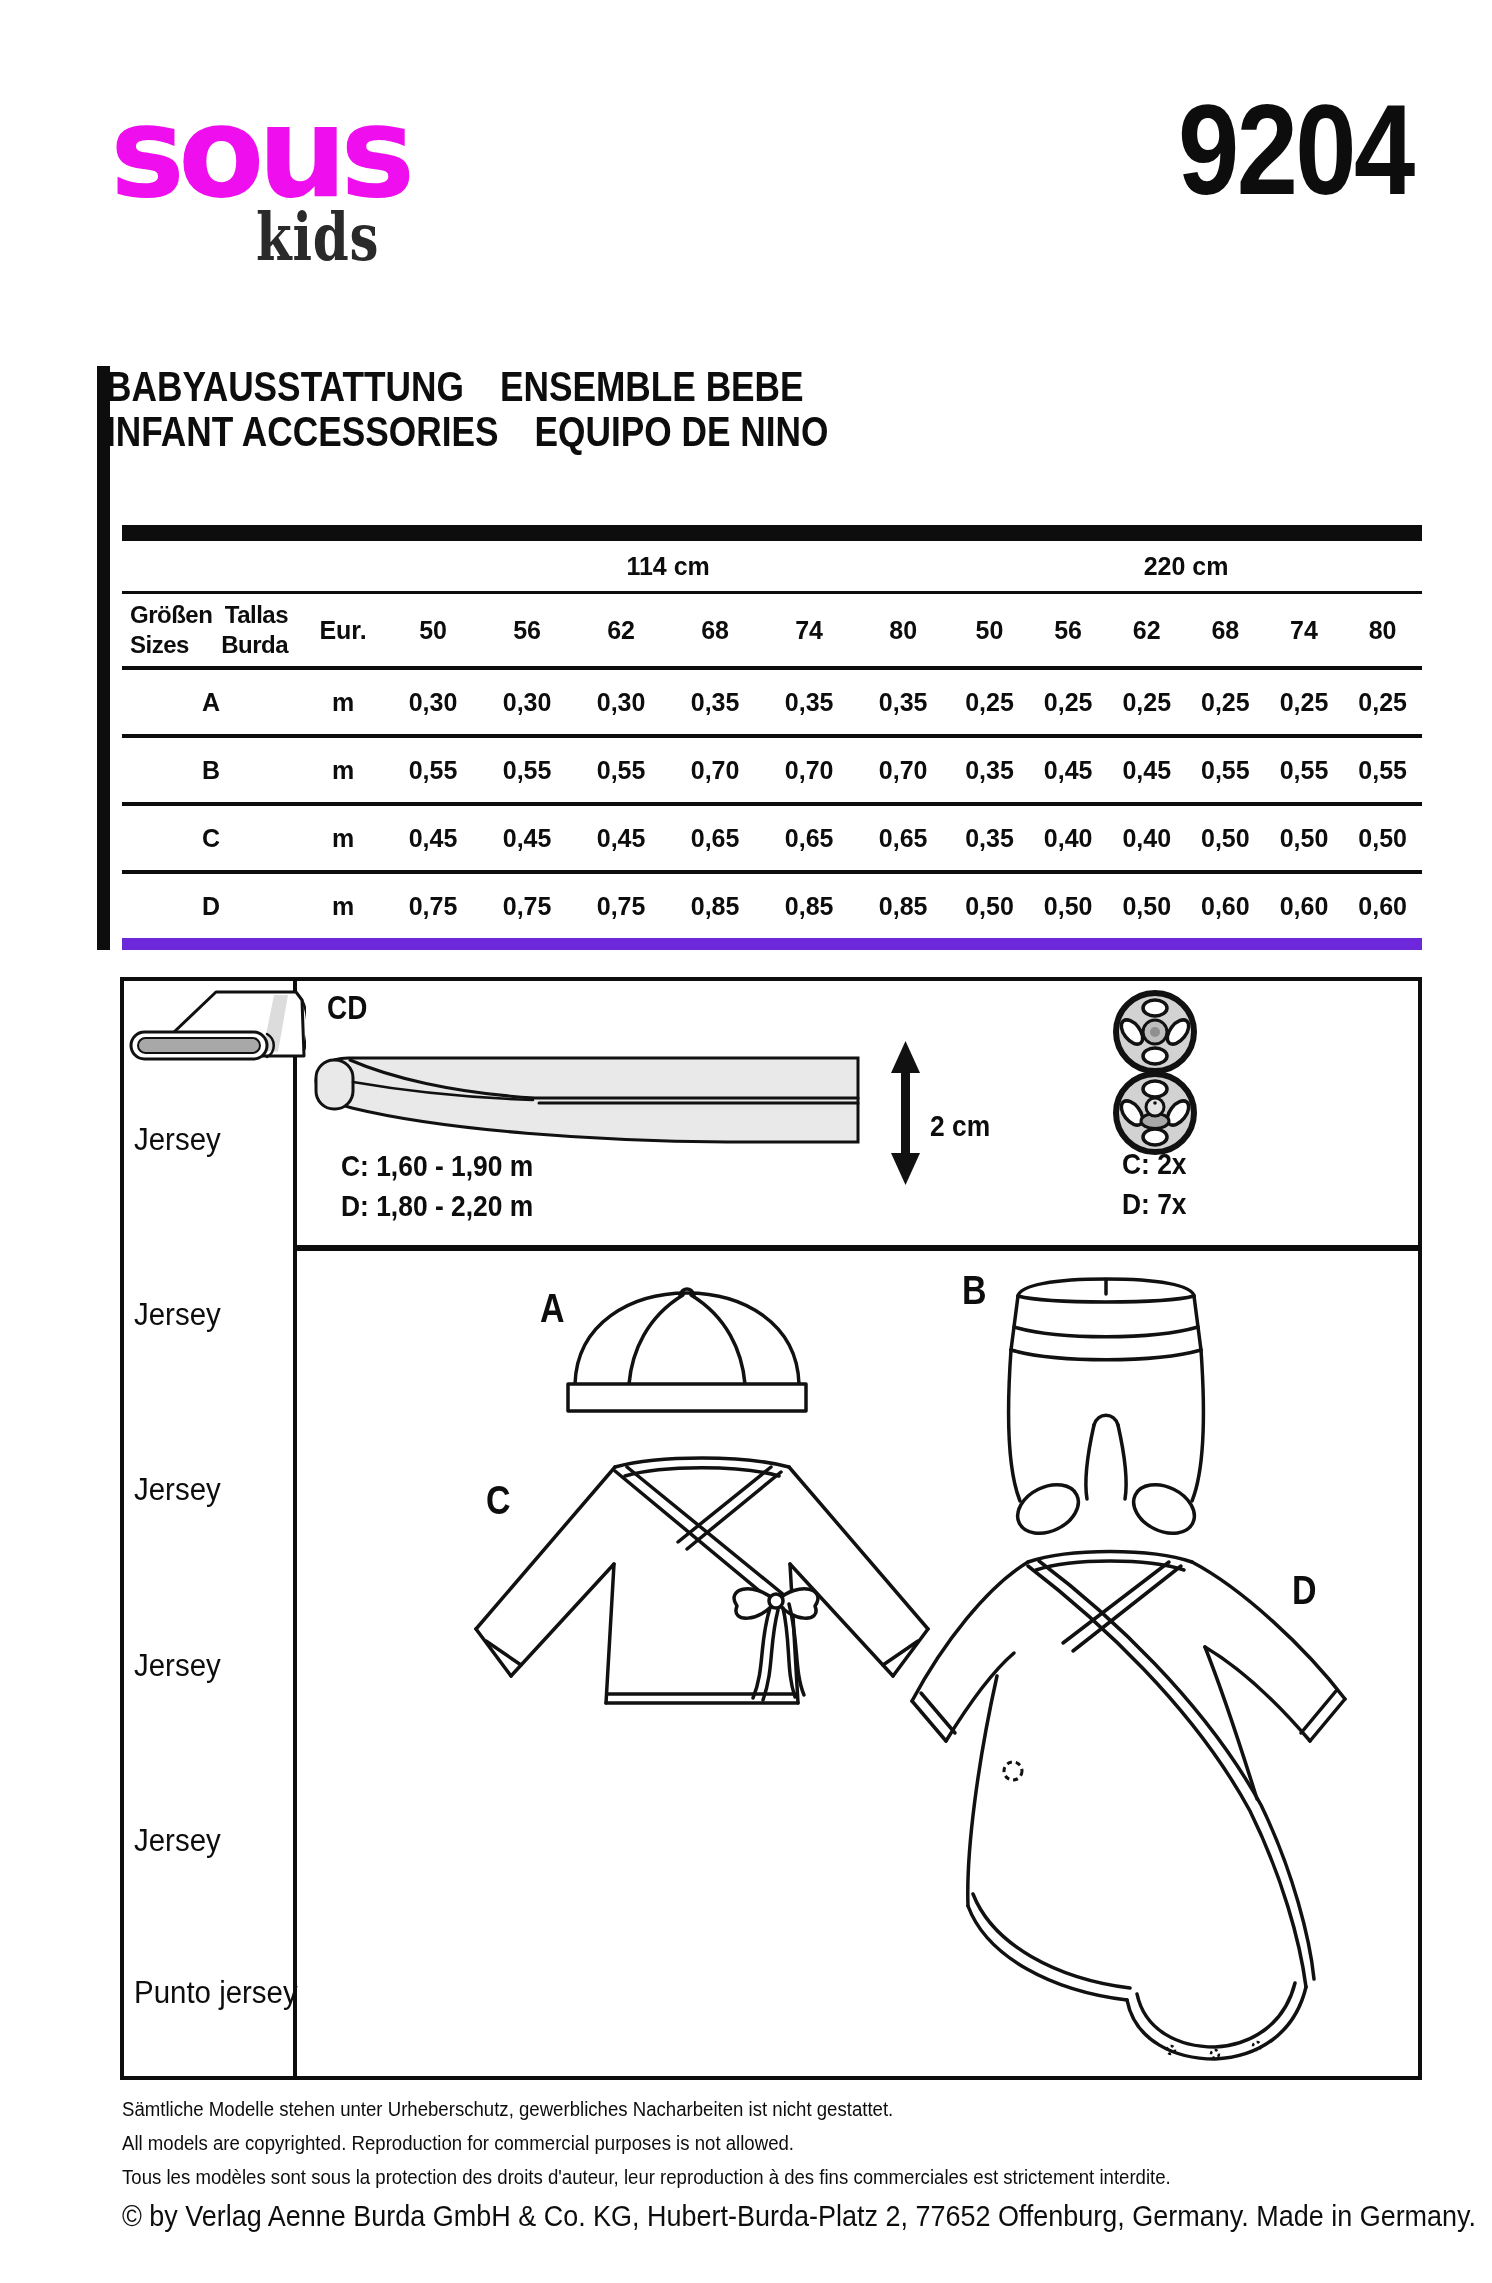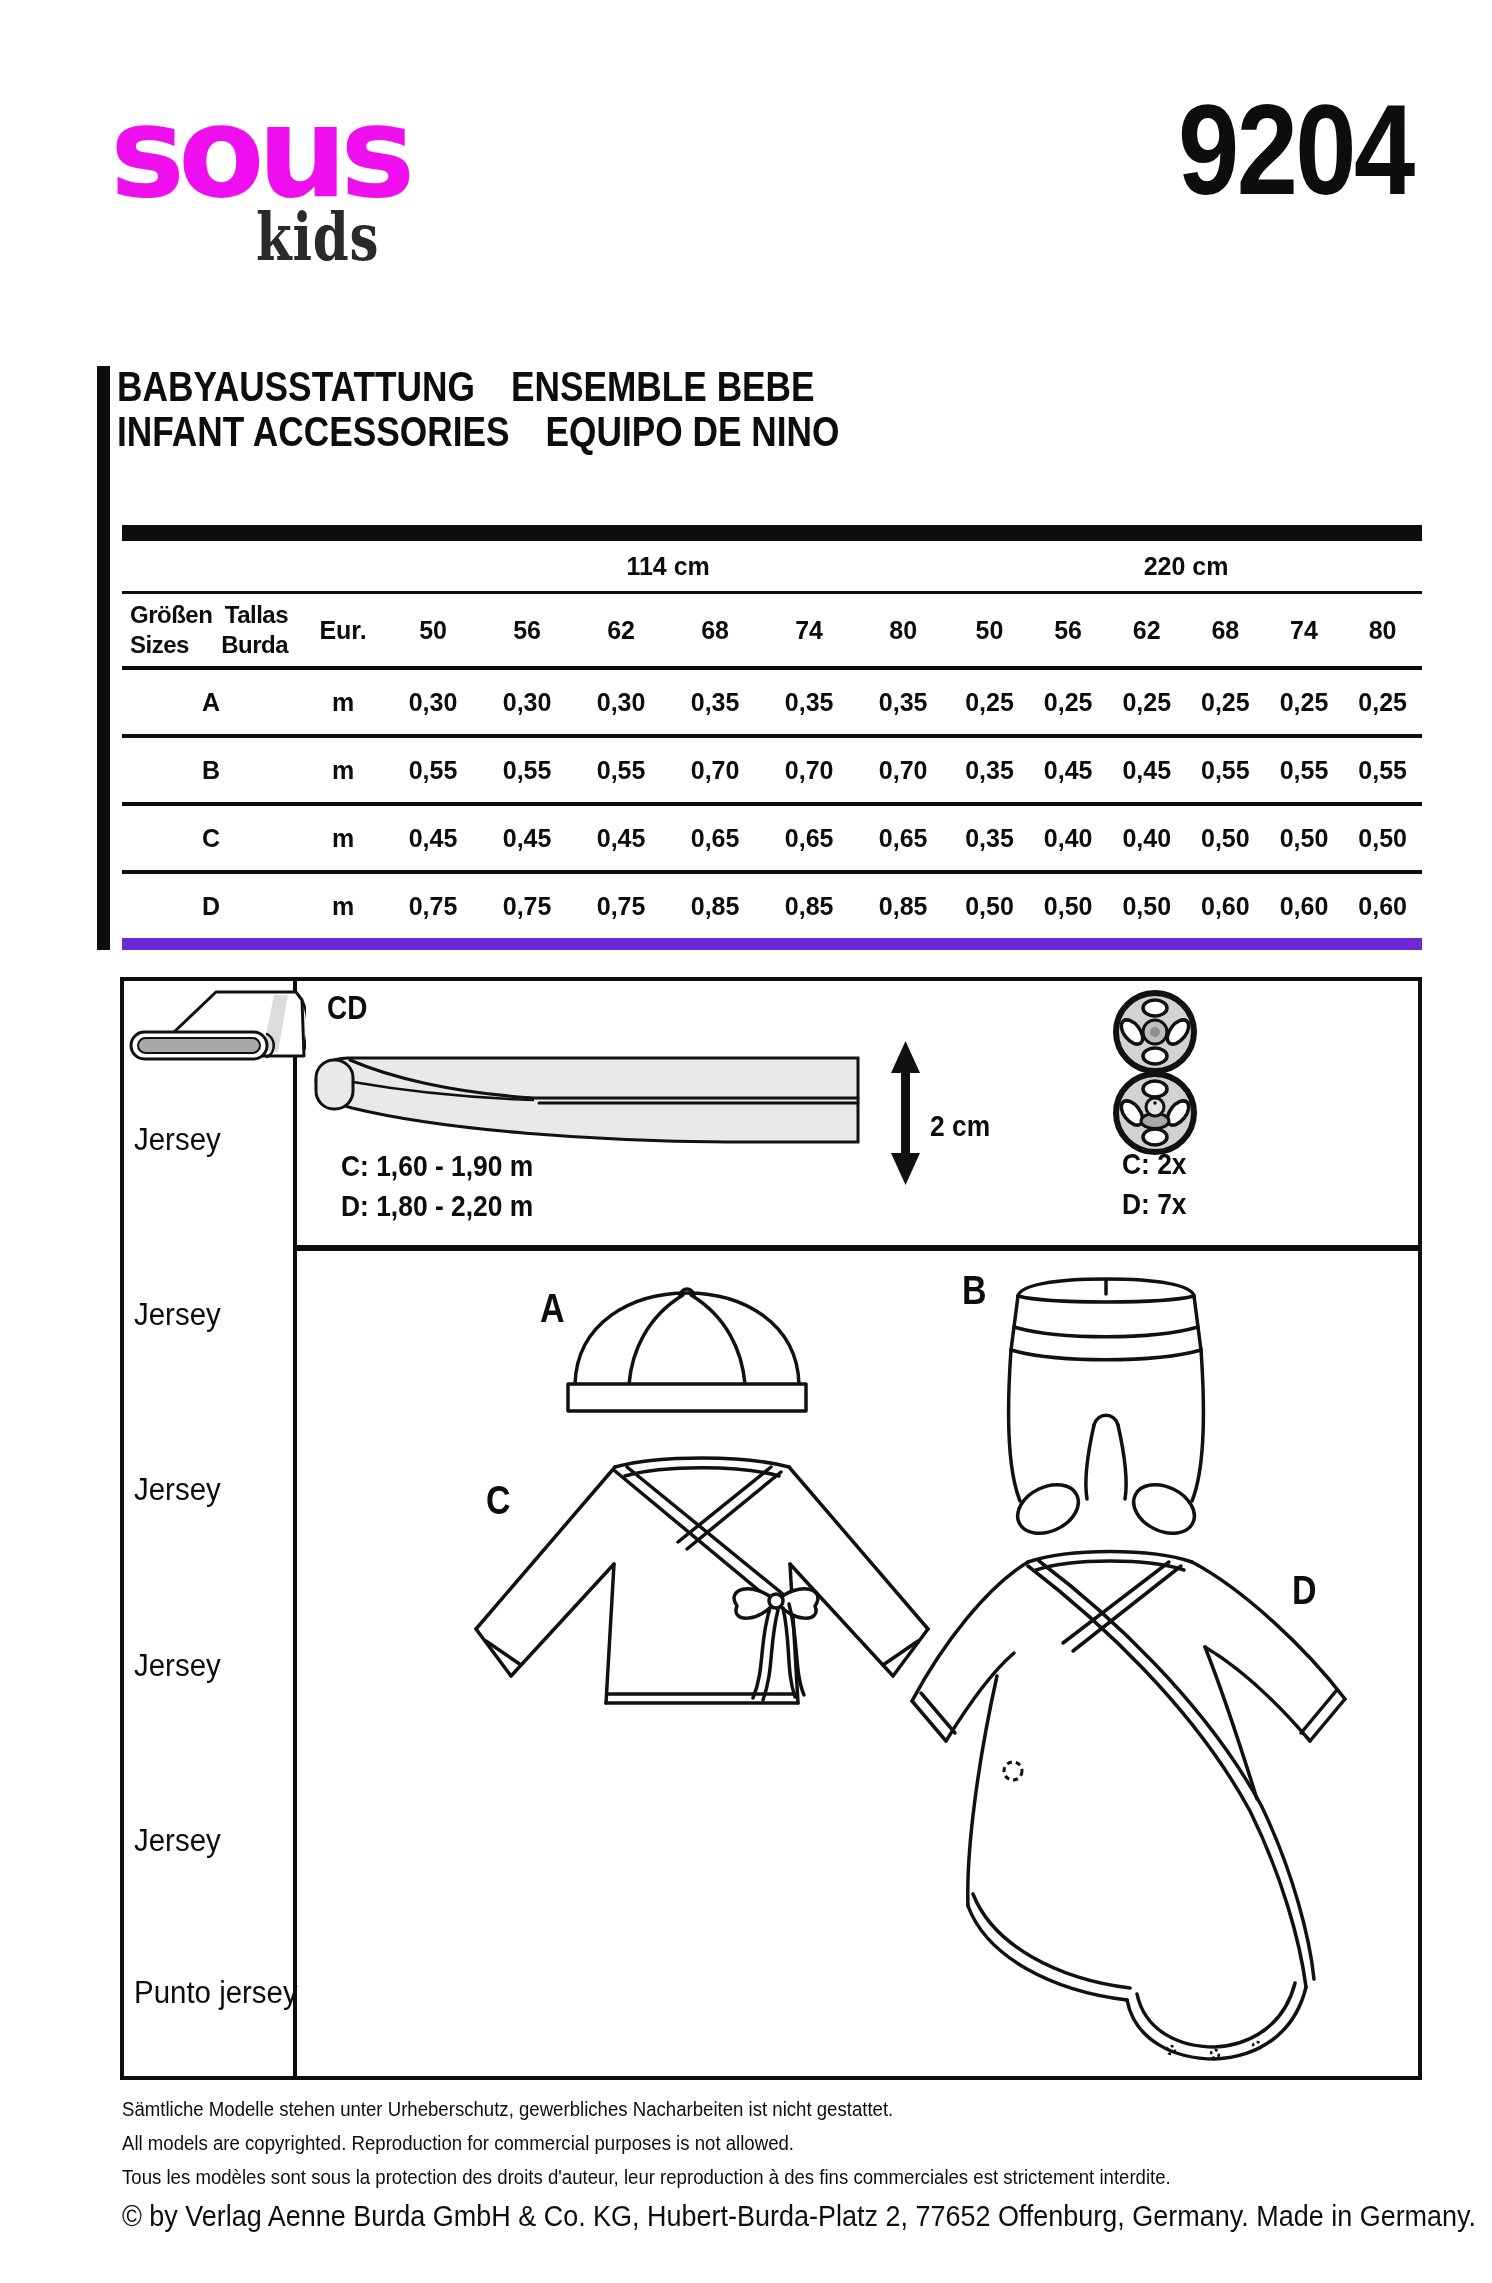--- a/index.html
+++ b/index.html
@@ -13,21 +13,21 @@
   .logo-main{left:110px;top:90px;font-family:"DejaVu Sans",sans-serif;font-weight:700;
              font-size:126px;line-height:1;letter-spacing:-7px;color:#ee0eee;}
   .logo-sub{left:256px;top:204px;font-family:"DejaVu Serif",serif;font-weight:700;
             font-size:66px;line-height:1;color:#2a2a2a;transform:scaleX(0.78);transform-origin:0 0;
             letter-spacing:1px;}
   .pattern-number{left:1178px;top:86px;font-weight:700;font-size:128px;line-height:1;
             letter-spacing:-3px;transform:scaleX(0.86);transform-origin:0 0;}
 
   
   .title-bar{left:97px;top:366px;width:13px;height:584px;background:#0d0d0d;}
-  .title{left:117px;top:364px;}
+  .title{left:106px;top:364px;}
   .title-line{font-weight:700;font-size:43px;line-height:45px;}
   .title-gap{display:inline-block;width:44px;}
   .fit-line{font-size:34px;line-height:46px;font-weight:400;}
   .fit-line b{font-weight:700;}
 
   
   table.req{left:122px;top:525px;position:absolute;border-collapse:collapse;table-layout:fixed;
             width:1300px;border-top:16px solid #0d0d0d;border-bottom:12px solid #6d28d9;}
   table.req td{padding:0;text-align:center;vertical-align:middle;font-weight:700;font-size:25px;
             border:0 solid #0d0d0d;}

